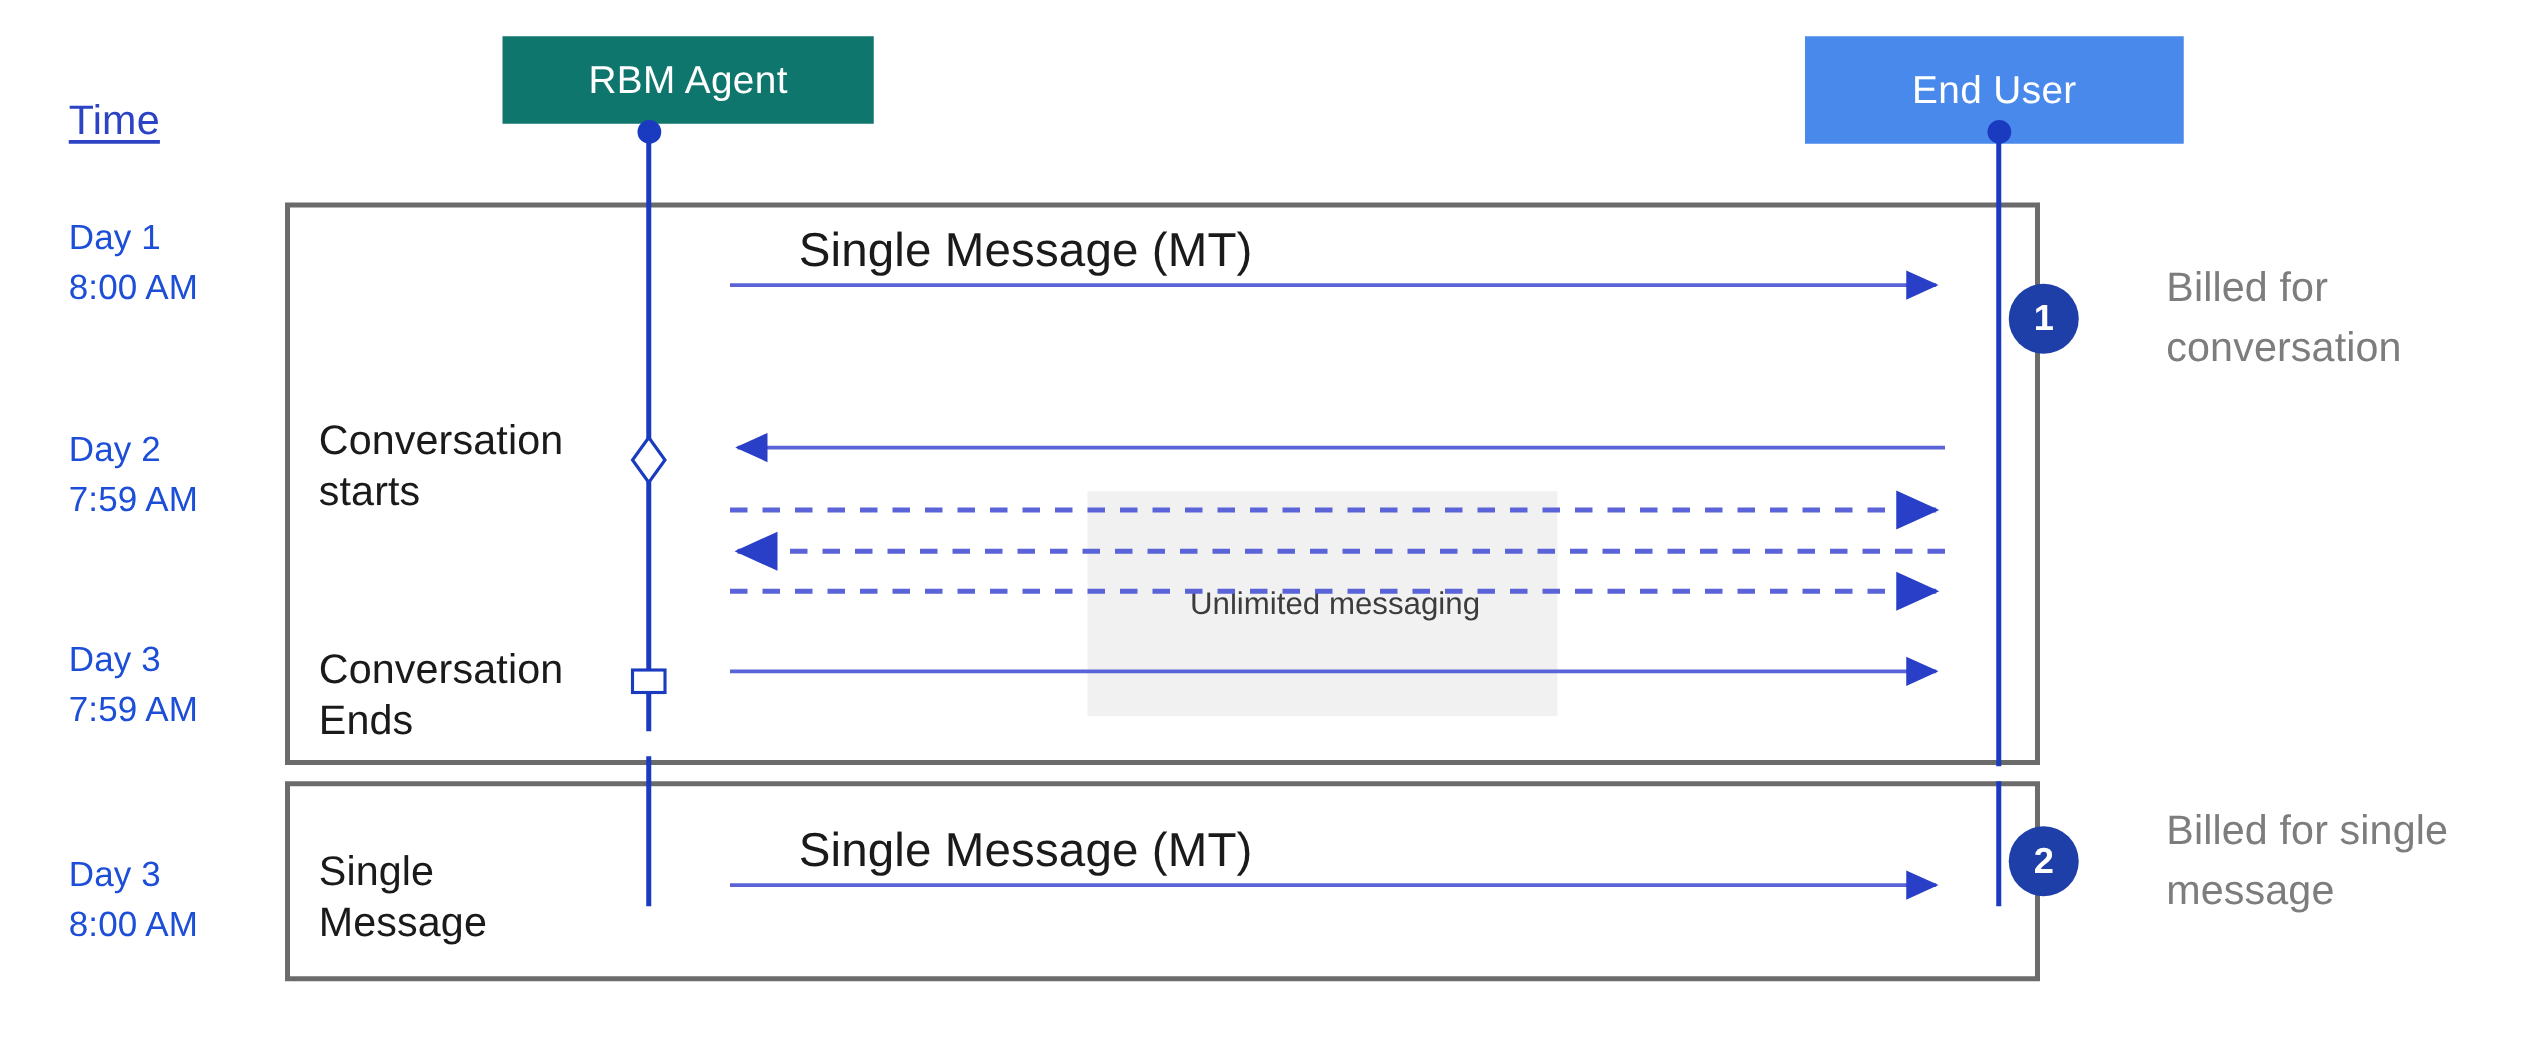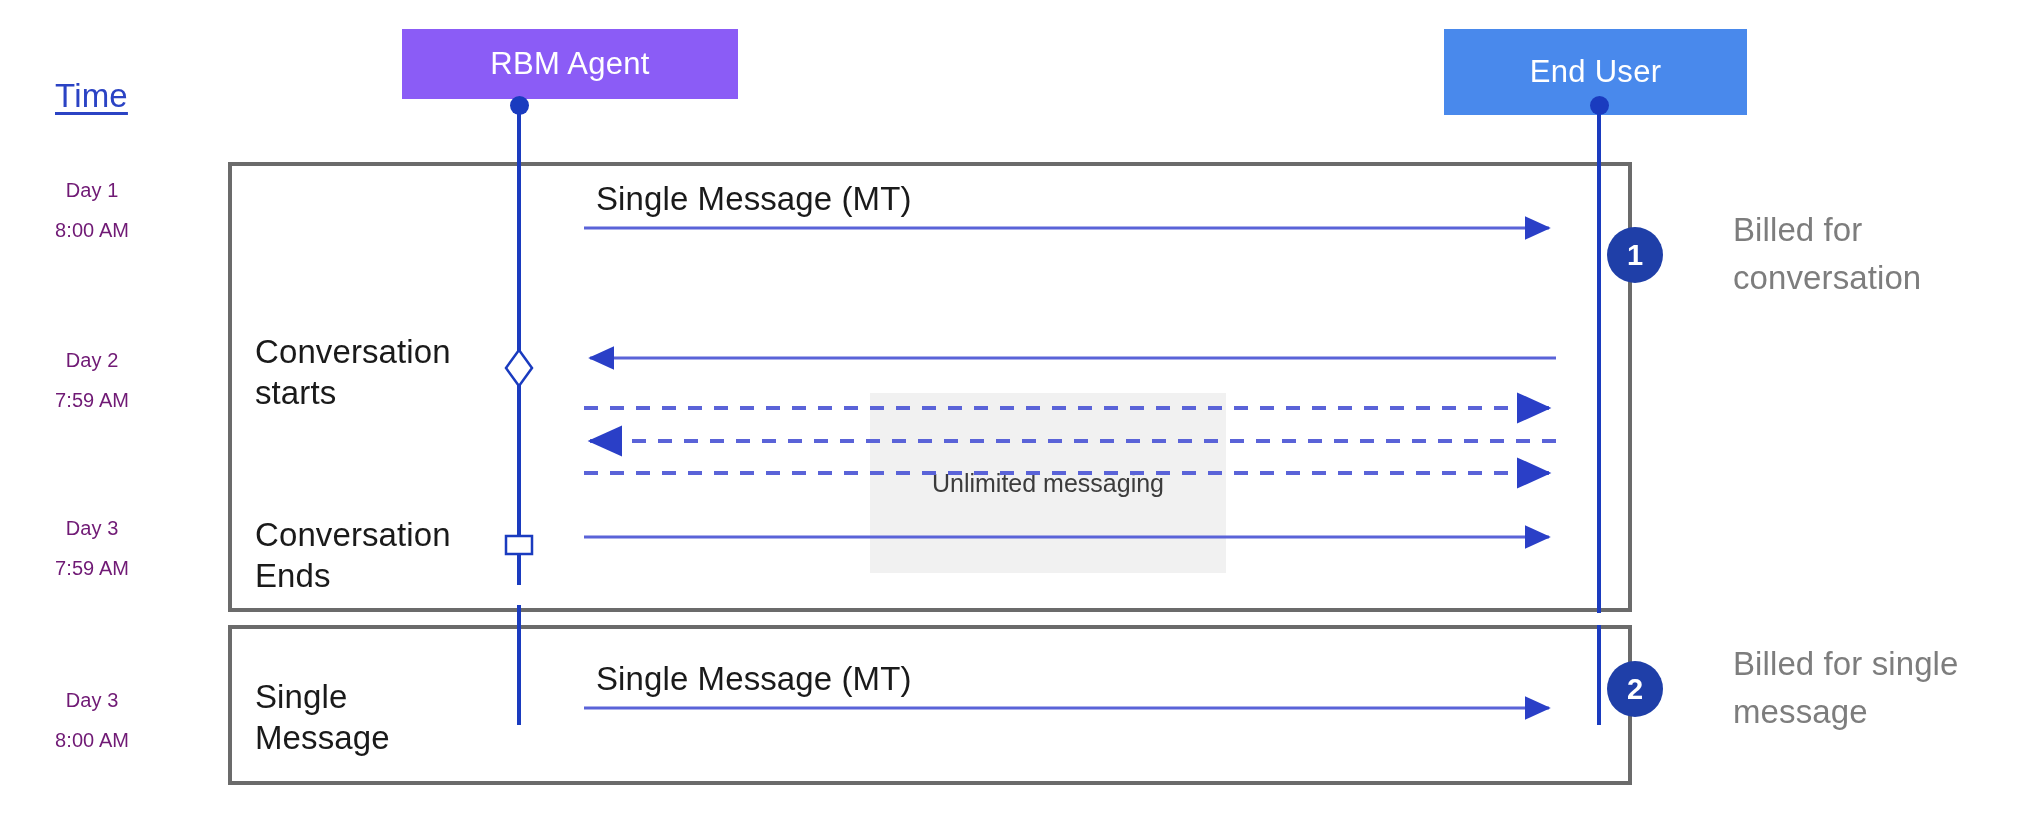--- a/index.html
+++ b/index.html
@@ -9,54 +9,54 @@
   
   .abs{position:absolute;}
   .nosel{user-select:none;}
 
   
   .time-header{
     left:55px;top:77px;color:#2b43c4;font-size:33px;
     text-decoration:underline;text-underline-offset:5px;letter-spacing:.2px;
   }
   .time-label{
-    color:#701a75;font-size:20px;line-height:40px;white-space:pre-line;letter-spacing:.1px;text-align:center;
+    color:#1d4ed8;font-size:28px;line-height:40px;white-space:pre-line;letter-spacing:.1px;
   }
 
   
   .actor-box{
     display:flex;align-items:center;justify-content:center;
     color:#ffffff;font-size:31px;letter-spacing:.3px;
   }
-  .actor-rbm{left:402px;top:29px;width:336px;height:70px;background:#8b5cf6;}
+  .actor-rbm{left:402px;top:29px;width:297px;height:70px;background:#0f766e;}
   .actor-user{left:1444px;top:29px;width:303px;height:86px;background:#4989ec;}
 
   
   .lifeline{background:#1a3bbf;width:4px;}
   .lifeline-cap{
     width:19px;height:19px;border-radius:50%;background:#1a3bbf;
   }
 
   
   .frame{border:4px solid #6b6b6b;box-sizing:border-box;background:transparent;}
 
   
   .side-label{
     color:#1a1a1a;font-size:33px;line-height:41px;white-space:pre-line;letter-spacing:.1px;
   }
 
   
   .msg-caption{
-    color:#1a1a1a;font-size:33px;letter-spacing:.1px;white-space:nowrap;
+    color:#1a1a1a;font-size:38px;letter-spacing:.1px;white-space:nowrap;margin-left:43px;
   }
 
   
   .note-box{
     background:#f1f1f1;display:flex;flex-direction:column;
-    align-items:center;justify-content:center;
+    align-items:center;justify-content:center;padding-left:20px;
   }
   .note-line{color:#3c3c3c;font-size:25px;line-height:34px;white-space:nowrap;}
 
   
   .badge{
     width:56px;height:56px;border-radius:50%;background:#1f3fa8;
     color:#fff;font-size:29px;font-weight:bold;
     display:flex;align-items:center;justify-content:center;
   }
 

